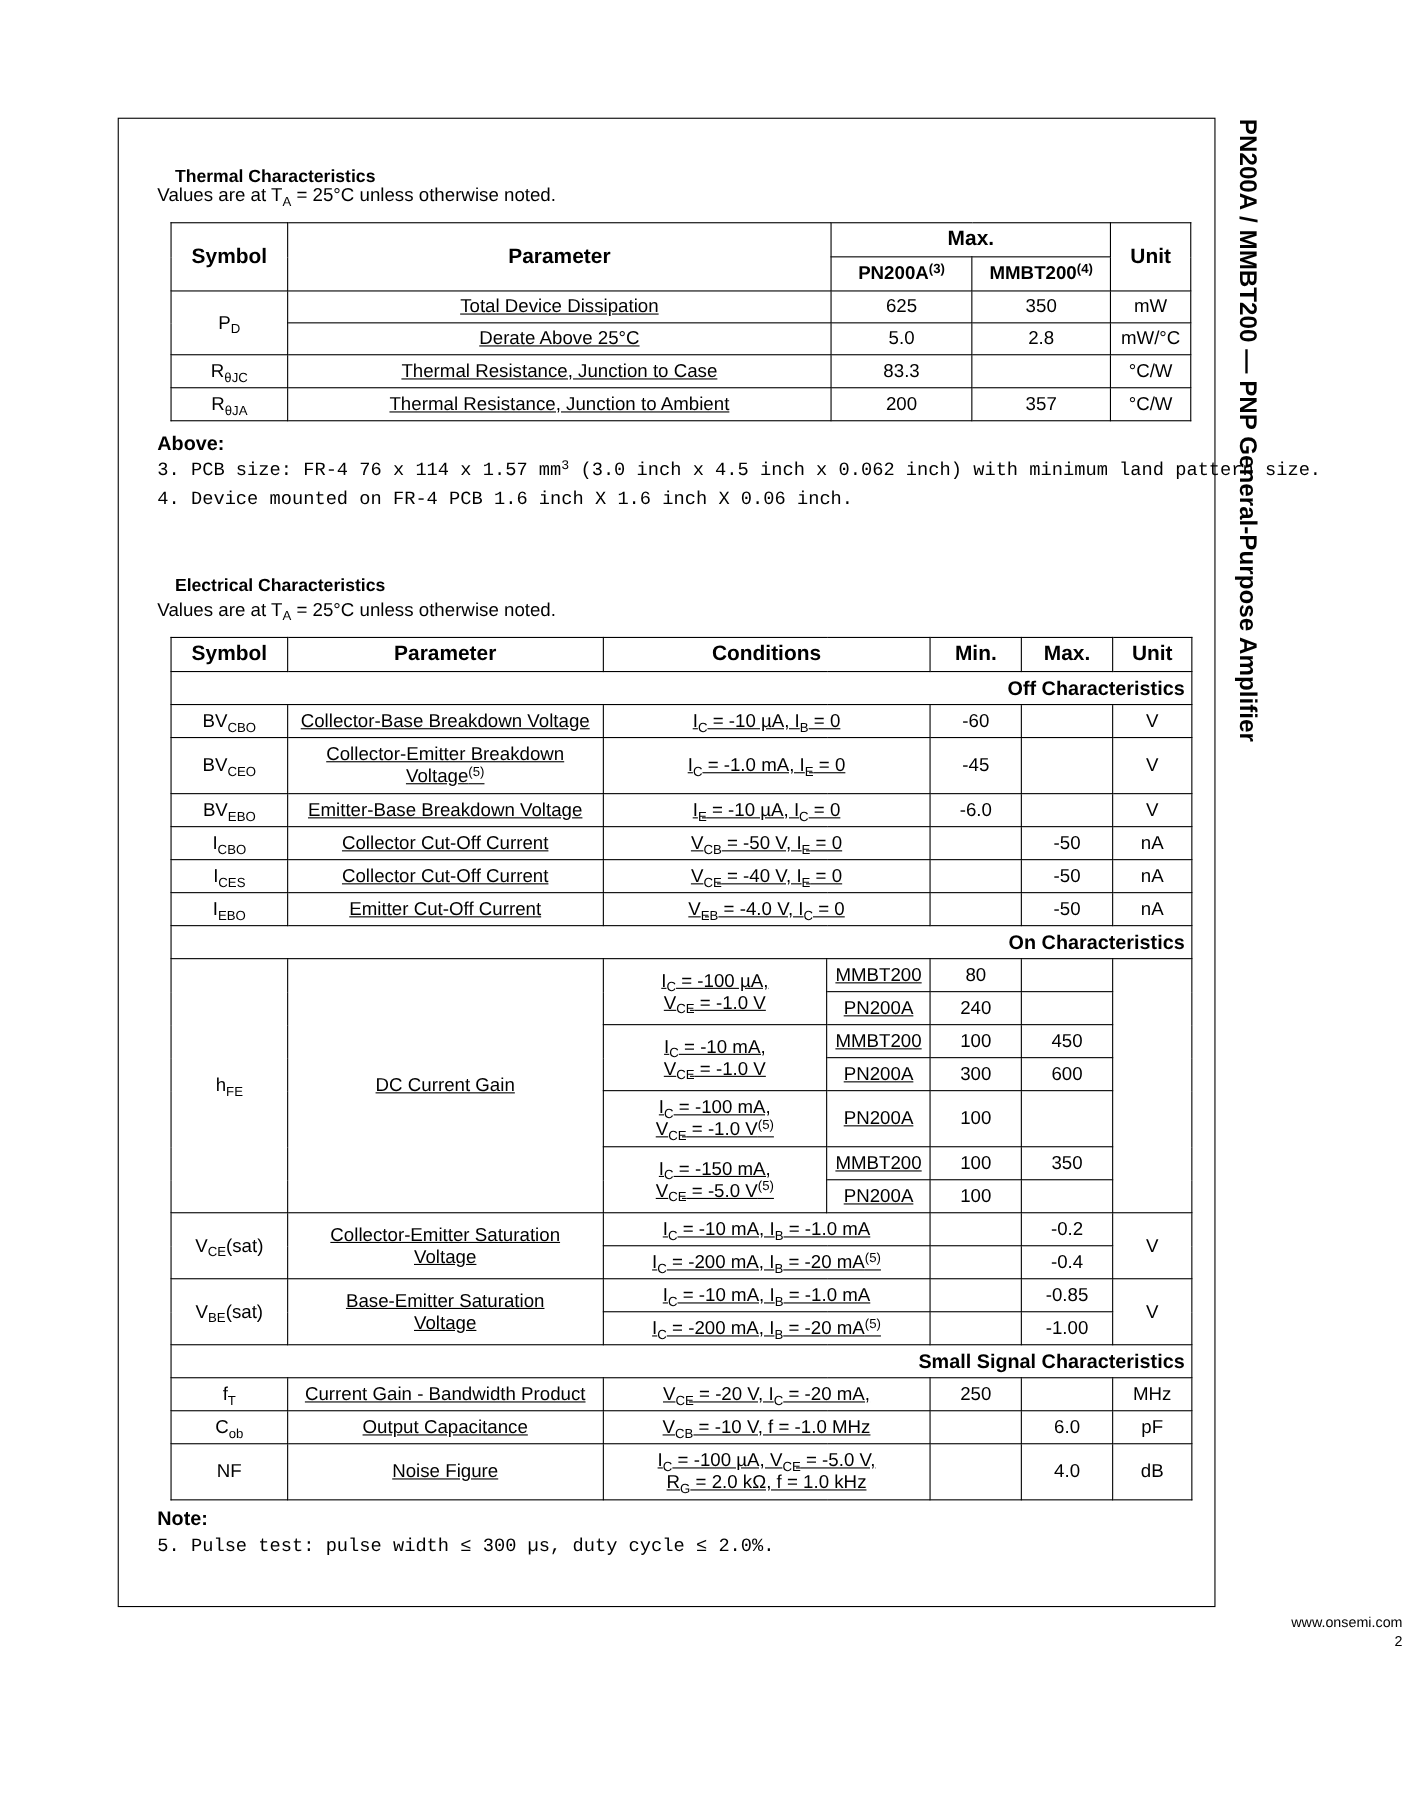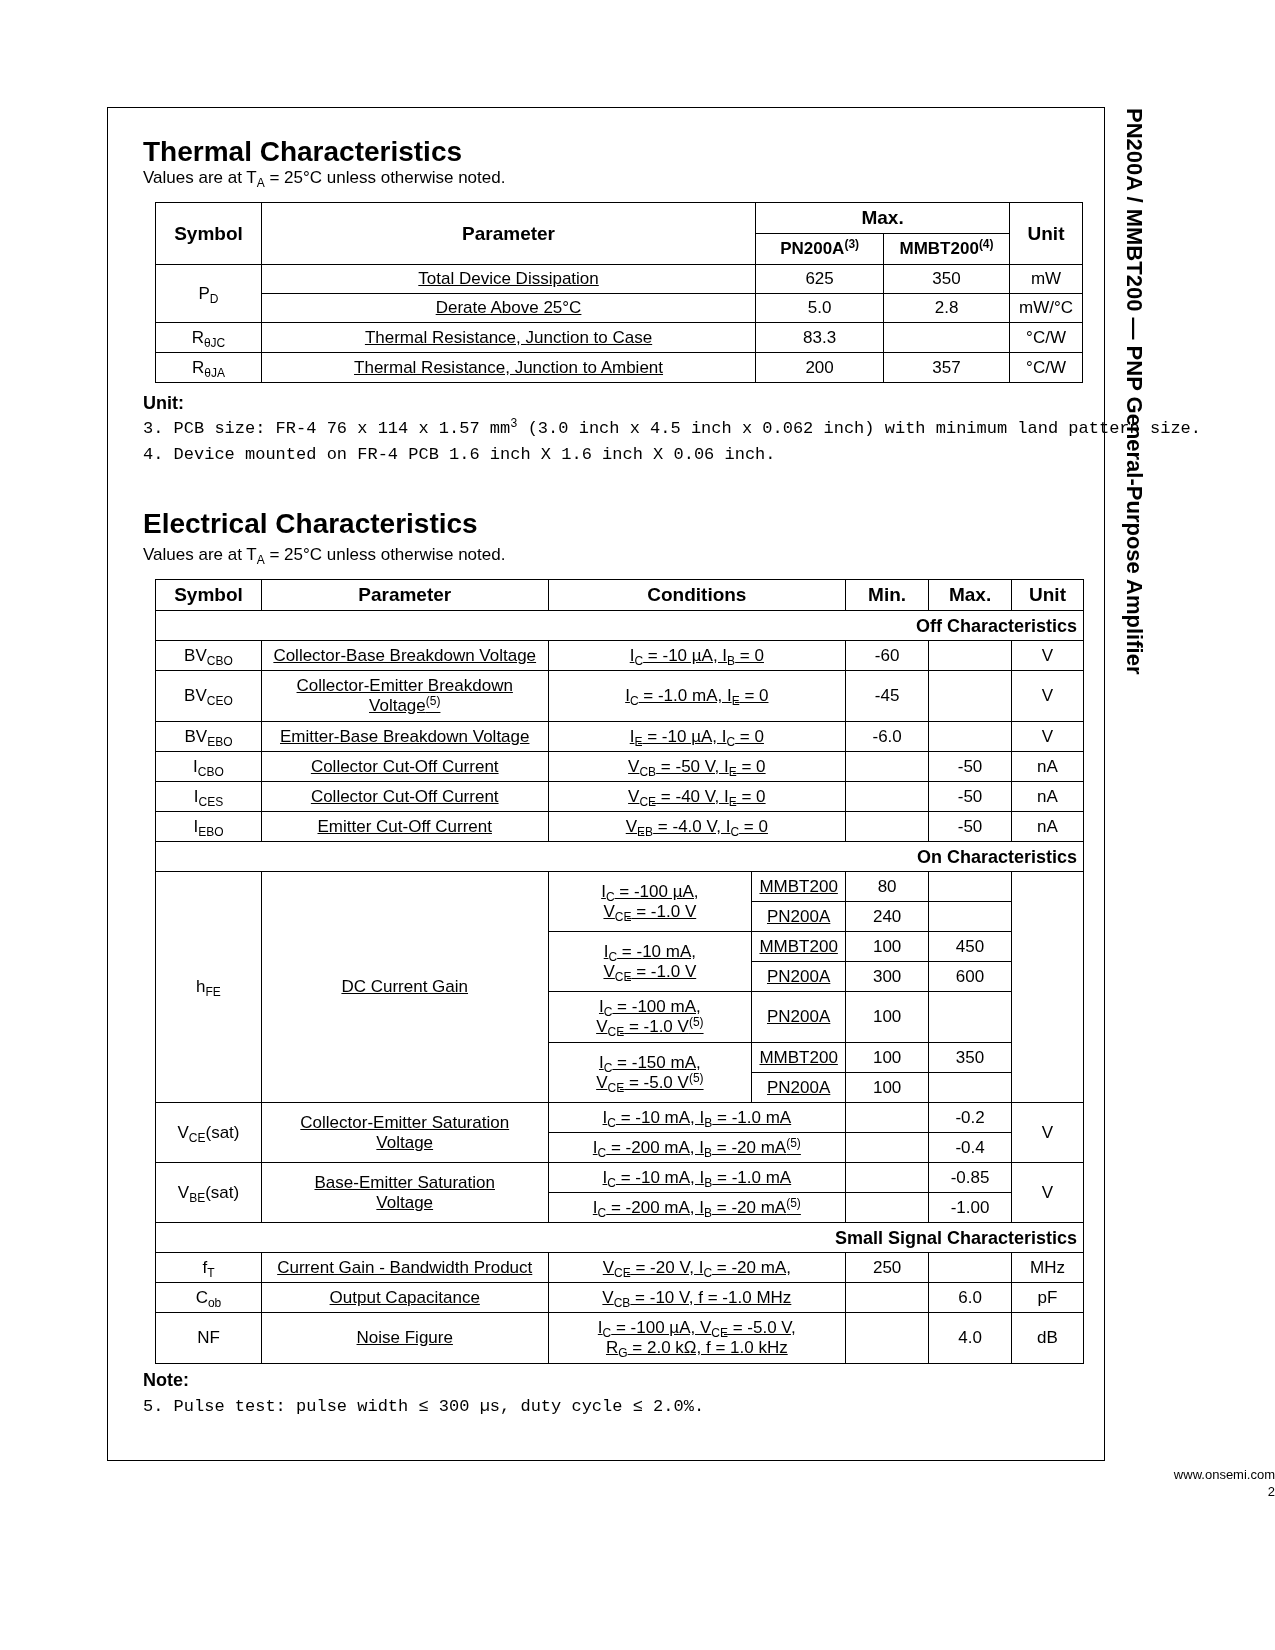--- a/index.html
+++ b/index.html
@@ -1,19 +1,19 @@
 <!DOCTYPE html>
 <html><head>
 <meta charset="utf-8">
 <style>
   html, body { margin: 0; padding: 0; background: #ffffff; }
   body { width: 1275px; height: 1650px; position: relative; font-family: "Liberation Sans", sans-serif; color: #000; overflow: hidden; }
   .frame { position: absolute; left: 107px; top: 107px; width: 998px; height: 1354px; border: 1px solid #000; box-sizing: border-box; }
   .side-title { position: absolute; left: 1117px; top: 108px; width: 30px; height: 620px; writing-mode: vertical-rl; font-weight: bold; font-size: 22px; letter-spacing: 0px; white-space: nowrap; }
-  h2 { position: absolute; margin: 0; font-size: 28px; font-weight: bold; }
+  h2 { position: absolute; margin: 16px; font-size: 16px; font-weight: bold; }
   .sub { position: absolute; margin: 0; font-size: 17px; }
   .notes-h { position: absolute; margin: 0; font-size: 18px; font-weight: bold; }
   .note { position: absolute; margin: 0; font-size: 17px; font-family: Liberation Mono, monospace; }
   sub { font-size: 12px; vertical-align: -4px; line-height: 0; }
   sup { font-size: 12px; vertical-align: 6px; line-height: 0; }
   table { position: absolute; border-collapse: collapse; font-size: 17px; margin-left: 12px; }
   td, th { border: 1px solid #000; padding: 0 6px; line-height: 20px; }
   th { font-weight: bold; font-size: 19px; }
   .c { text-align: center; }
   .l { text-align: center; text-decoration: underline; }
@@ -71,21 +71,21 @@
   <tr style="height:30px">
     <td class="c"><span>R</span><sub>θJA</sub></td>
     <td class="l">Thermal Resistance, Junction to Ambient</td>
     <td class="c">200</td>
     <td class="c">357</td>
     <td class="c">°C/W</td>
   </tr>
 </tbody>
   </table>
 
-<p class="notes-h" style="left:143px; top:393px;">Unit:</p>
+<p class="notes-h" style="left:143px; top:393px;">Above:</p>
 <p class="note" style="left:143px; top:419px;"><span>3. PCB size: FR-4  76 x 114 x 1.57 mm</span><sup>3</sup><span> (3.0 inch x 4.5 inch x 0.062 inch) with minimum land pattern size.</span></p>
 <p class="note" style="left:143px; top:445px;">4. Device mounted on FR-4 PCB 1.6 inch X 1.6 inch X 0.06 inch.</p>
 
 <h2 style="left:143px; top:508px;">Electrical Characteristics</h2>
 <p class="sub" style="left:143px; top:545px;"><span>Values are at T</span><sub>A</sub><span> = 25°C unless otherwise noted.</span></p>
 
 <table style="left:143px; top:579px; width:929px;">
   <colgroup>
       <col style="width:106px">
       <col style="width:287px">

